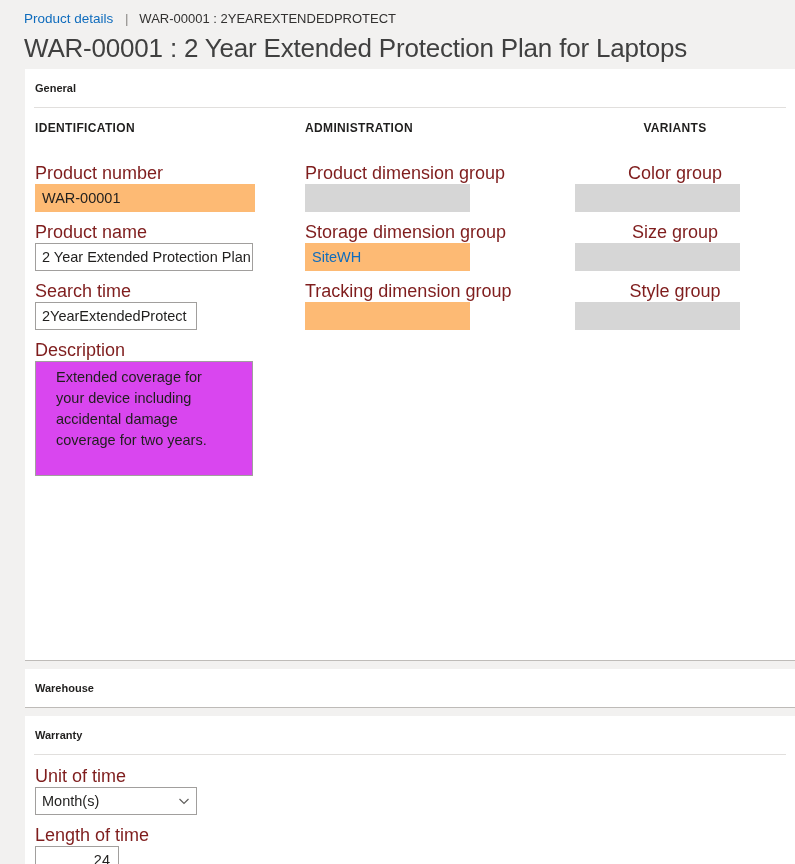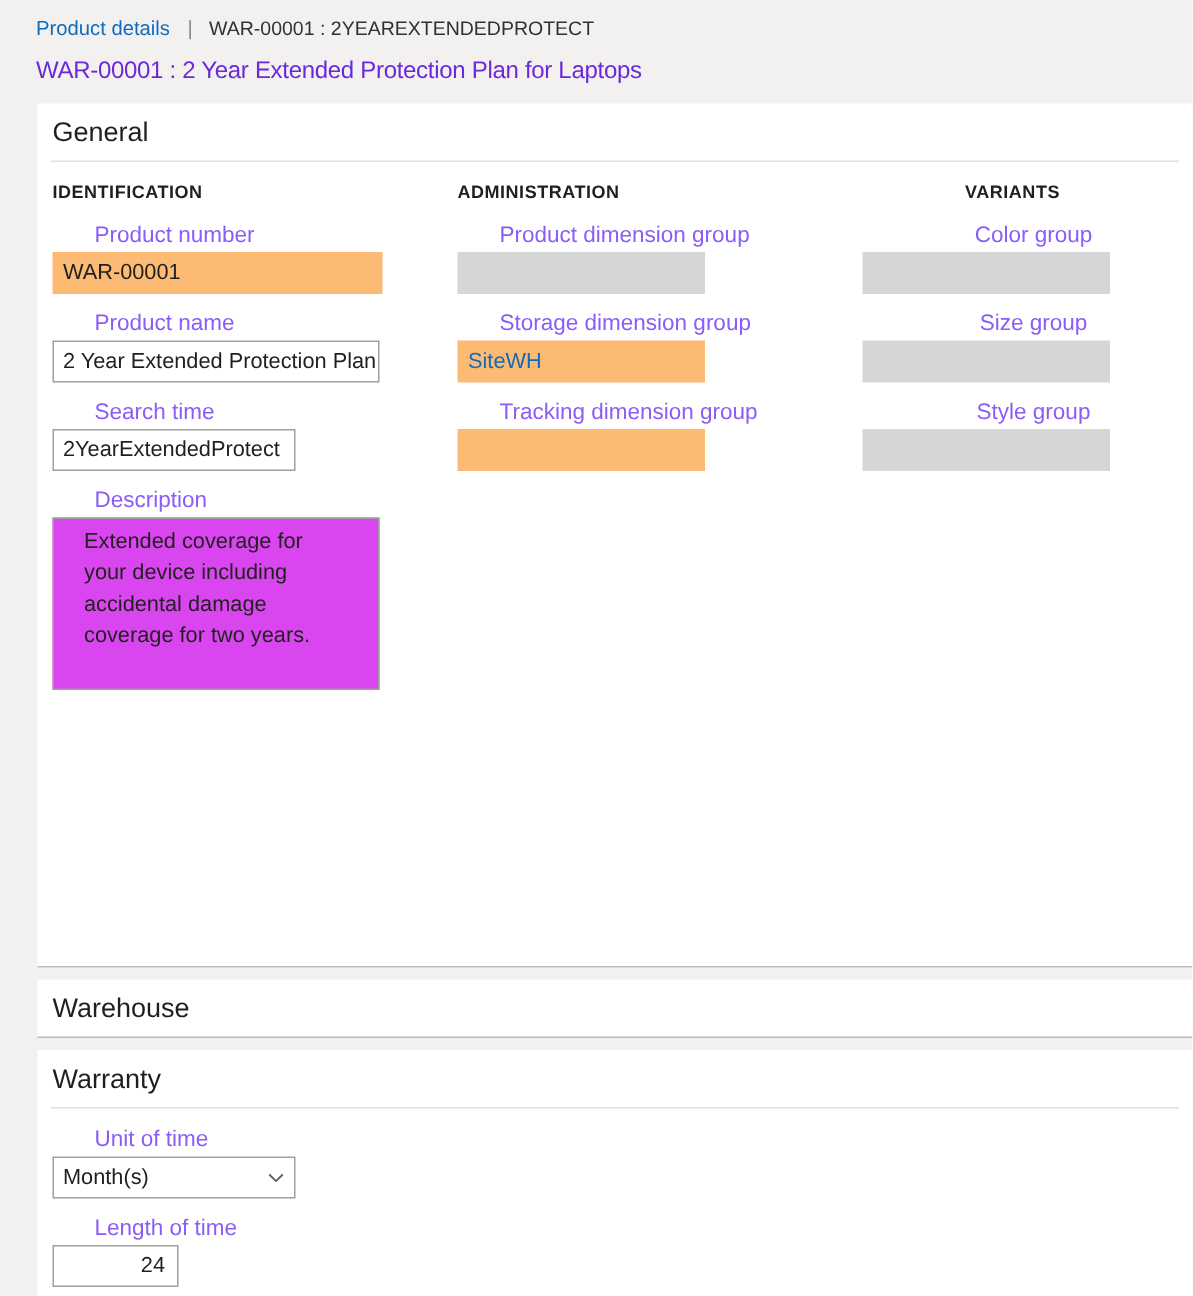--- a/index.html
+++ b/index.html
@@ -35,24 +35,24 @@
   }
   .breadcrumb .crumb-sep {
     color: #8a8886;
     padding: 0 7px 0 8px;
   }
   .breadcrumb .crumb-current {
     color: #323130;
     font-size: 13px;
   }
   .page-title {
-    font-size: 16px;
+    font-size: 26px;
     font-weight: 400;
     letter-spacing: -0.2px;
-    color: #6d28d9;
+    color: #404040;
     line-height: 32px;
     white-space: nowrap;
   }
 
   
   .panels {
     padding-left: 25px;
   }
   .panel {
     background: #ffffff;
@@ -62,22 +62,22 @@
   .panel + .panel { margin-top: 8px; }
 
   .panel-header {
     height: 38px;
     display: flex;
     align-items: center;
     padding-left: 10px;
     box-sizing: border-box;
   }
   .panel-header .panel-title {
-    font-size: 18px;
-    font-weight: 400;
+    font-size: 11px;
+    font-weight: 700;
     color: #201f1e;
     line-height: 20px;
   }
   .panel-divider {
     height: 1px;
     background: #e1dfdd;
     margin: 0 9px 0 9px;
   }
 
   .panel-body {
@@ -91,32 +91,31 @@
   }
   .col-identification { width: 270px; flex: 0 0 270px; }
   .col-administration { width: 270px; flex: 0 0 270px; }
   .col-variants { width: 200px; flex: 0 0 200px; text-align: center; }
 
   .group-heading {
     font-size: 12px;
     font-weight: bold;
     letter-spacing: 0.35px;
     color: #201f1e;
-    margin-bottom: 14px;
+    margin-bottom: 30px;
     text-transform: uppercase;
   }
 
   
   .field { margin-bottom: 12px; }
   .field-label {
-    font-size: 15px;
-    color: #8b5cf6;
+    font-size: 18px;
+    color: #7f1d1d;
     line-height: 16px;
     margin-bottom: 3px;
-    margin-left: 28px;
   }
   .field-control {
     box-sizing: border-box;
     height: 28px;
     line-height: 26px;
     font-size: 14.5px;
     color: #201f1e;
     padding: 0 6px;
     overflow: hidden;
     white-space: nowrap;

